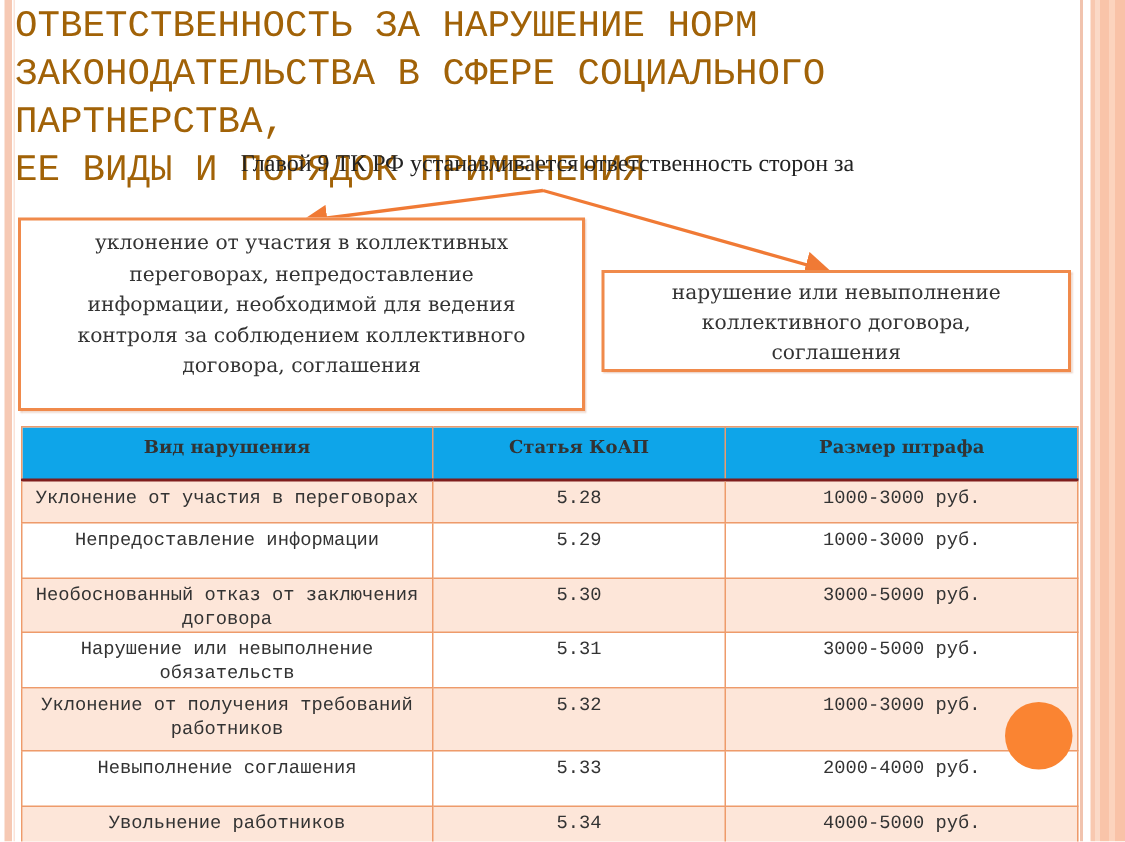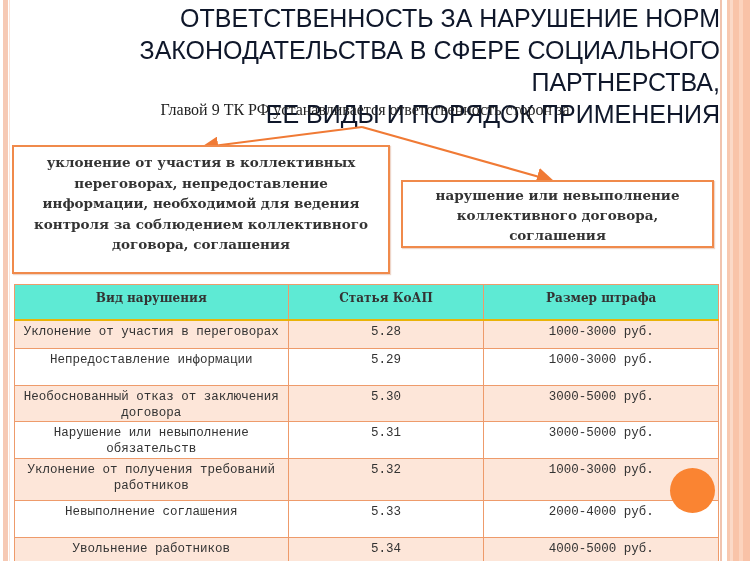--- a/index.html
+++ b/index.html
@@ -9,50 +9,50 @@
     font-family: "DejaVu Serif", "Liberation Serif", serif;
     color: #222;
   }
   .stripe-left { position: absolute; left: 3px; top: 0; width: 5px; height: 561px; background: #f6c9b4; }
   .stripe-left2 { position: absolute; left: 9px; top: 0; width: 1px; height: 561px; background: #fbe3d8; }
   .stripe-right-thin { position: absolute; left: 720px; top: 0; width: 2px; height: 561px; background: #f1c3ae; }
   .stripe-right { position: absolute; left: 727px; top: 0; width: 23px; height: 561px;
     background: linear-gradient(to right, #f8c8b0 0px, #f8c8b0 3px, #fbd9c7 3px, #fbd9c7 6px, #f9c4a9 6px, #f9c4a9 12px, #fcd3bd 12px, #fcd3bd 16px, #f9c2a7 16px); }
 
   .title {
-    position: absolute; left: 10px; top: 2px; width: 710px; text-align: right;
-    color: #0f172a; font-family: Liberation Sans, sans-serif;
+    position: absolute; left: 10px; top: 2px; width: 710px; text-align: left;
+    color: #a16207; font-family: Liberation Mono, monospace;
     font-size: 25px; line-height: 32px; letter-spacing: 0px;
     text-transform: uppercase;
   }
   .title span { display: block; }
   .title .l1 { font-size: 25px; }
   .subtitle {
     position: absolute; left: 10px; top: 101px; width: 710px; text-align: center;
     font-family: "Liberation Serif", serif; font-size: 16px; color: #222;
   }
   .box {
     position: absolute; background: #fff; border: 2px solid #f08a4b;
     text-align: center; font-family: "DejaVu Serif", serif; color: #333;
     box-sizing: border-box; box-shadow: 1px 1px 1px rgba(200,120,80,0.3);
   }
   .box-left { left: 12px; top: 145px; width: 378px; height: 129px; font-size: 13.5px; line-height: 20.5px; padding-top: 5px; }
   .box-right { left: 401px; top: 180px; width: 313px; height: 68px; font-size: 13.5px; line-height: 20px; padding-top: 3px; }
-  .box div { display: block; font-weight: bold; }
+  .box div { display: block; }
 
   svg.arrows { position: absolute; left: 0; top: 0; width: 750px; height: 561px; pointer-events: none; }
 
   table.fines {
     position: absolute; left: 14px; top: 284px; width: 705px;
     border-collapse: collapse; font-family: "Liberation Serif", serif; font-size: 12.5px; color: #333;
   }
   table.fines th, table.fines td {
     border: 1px solid #ee9b6b; text-align: center; vertical-align: top; padding: 3px 4px 0 4px; font-family: Liberation Mono, monospace;
   }
-  table.fines th { background: #5eead4; font-weight: bold; font-family: "DejaVu Serif", serif; font-size: 12px; height: 35px; padding-top: 6px; box-sizing: border-box; border-bottom: 2px solid #eab308; }
+  table.fines th { background: #0ea5e9; font-weight: bold; font-family: "DejaVu Serif", serif; font-size: 12px; height: 35px; padding-top: 6px; box-sizing: border-box; border-bottom: 2px solid #7f1d1d; }
   table.fines tr.odd td { background: #fde6d9; }
   table.fines tr.even td { background: #ffffff; }
   table.fines td { line-height: 16px; }
   col.c1 { width: 274px; } col.c2 { width: 196px; } col.c3 { width: 235px; }
 
   .dot { position: absolute; left: 670px; top: 468px; width: 45px; height: 45px; border-radius: 50%; background: #fa8432; }
 </style>
 </head>
 <body>
 

